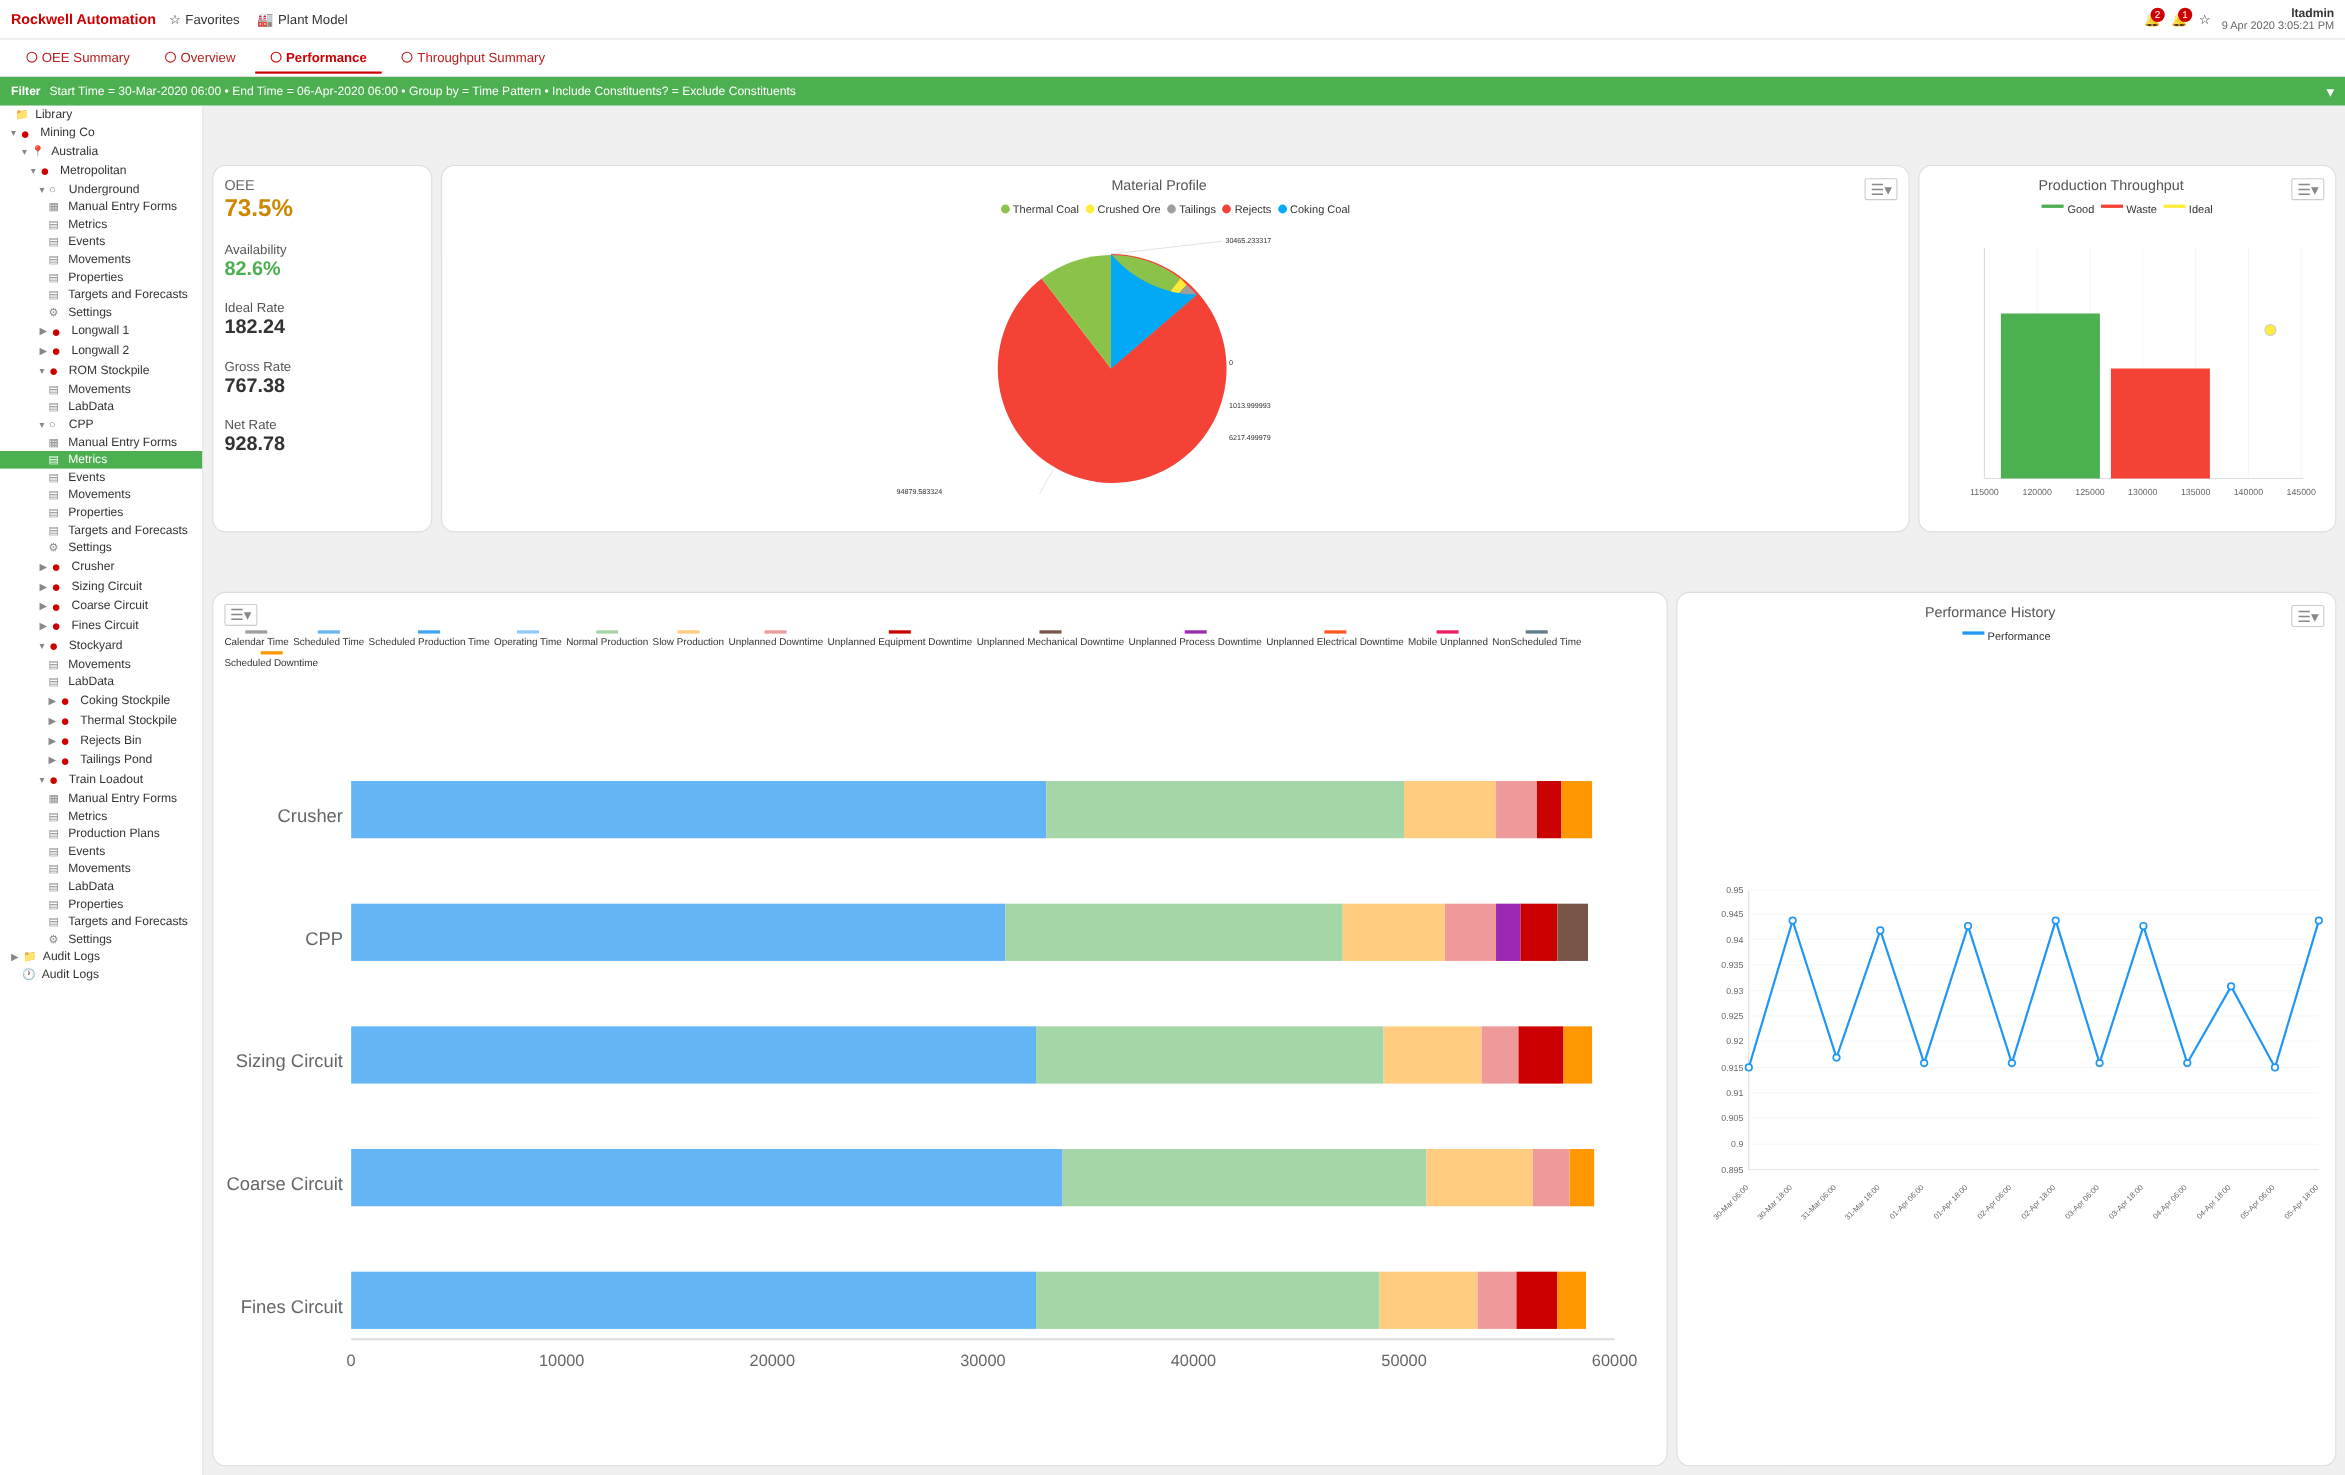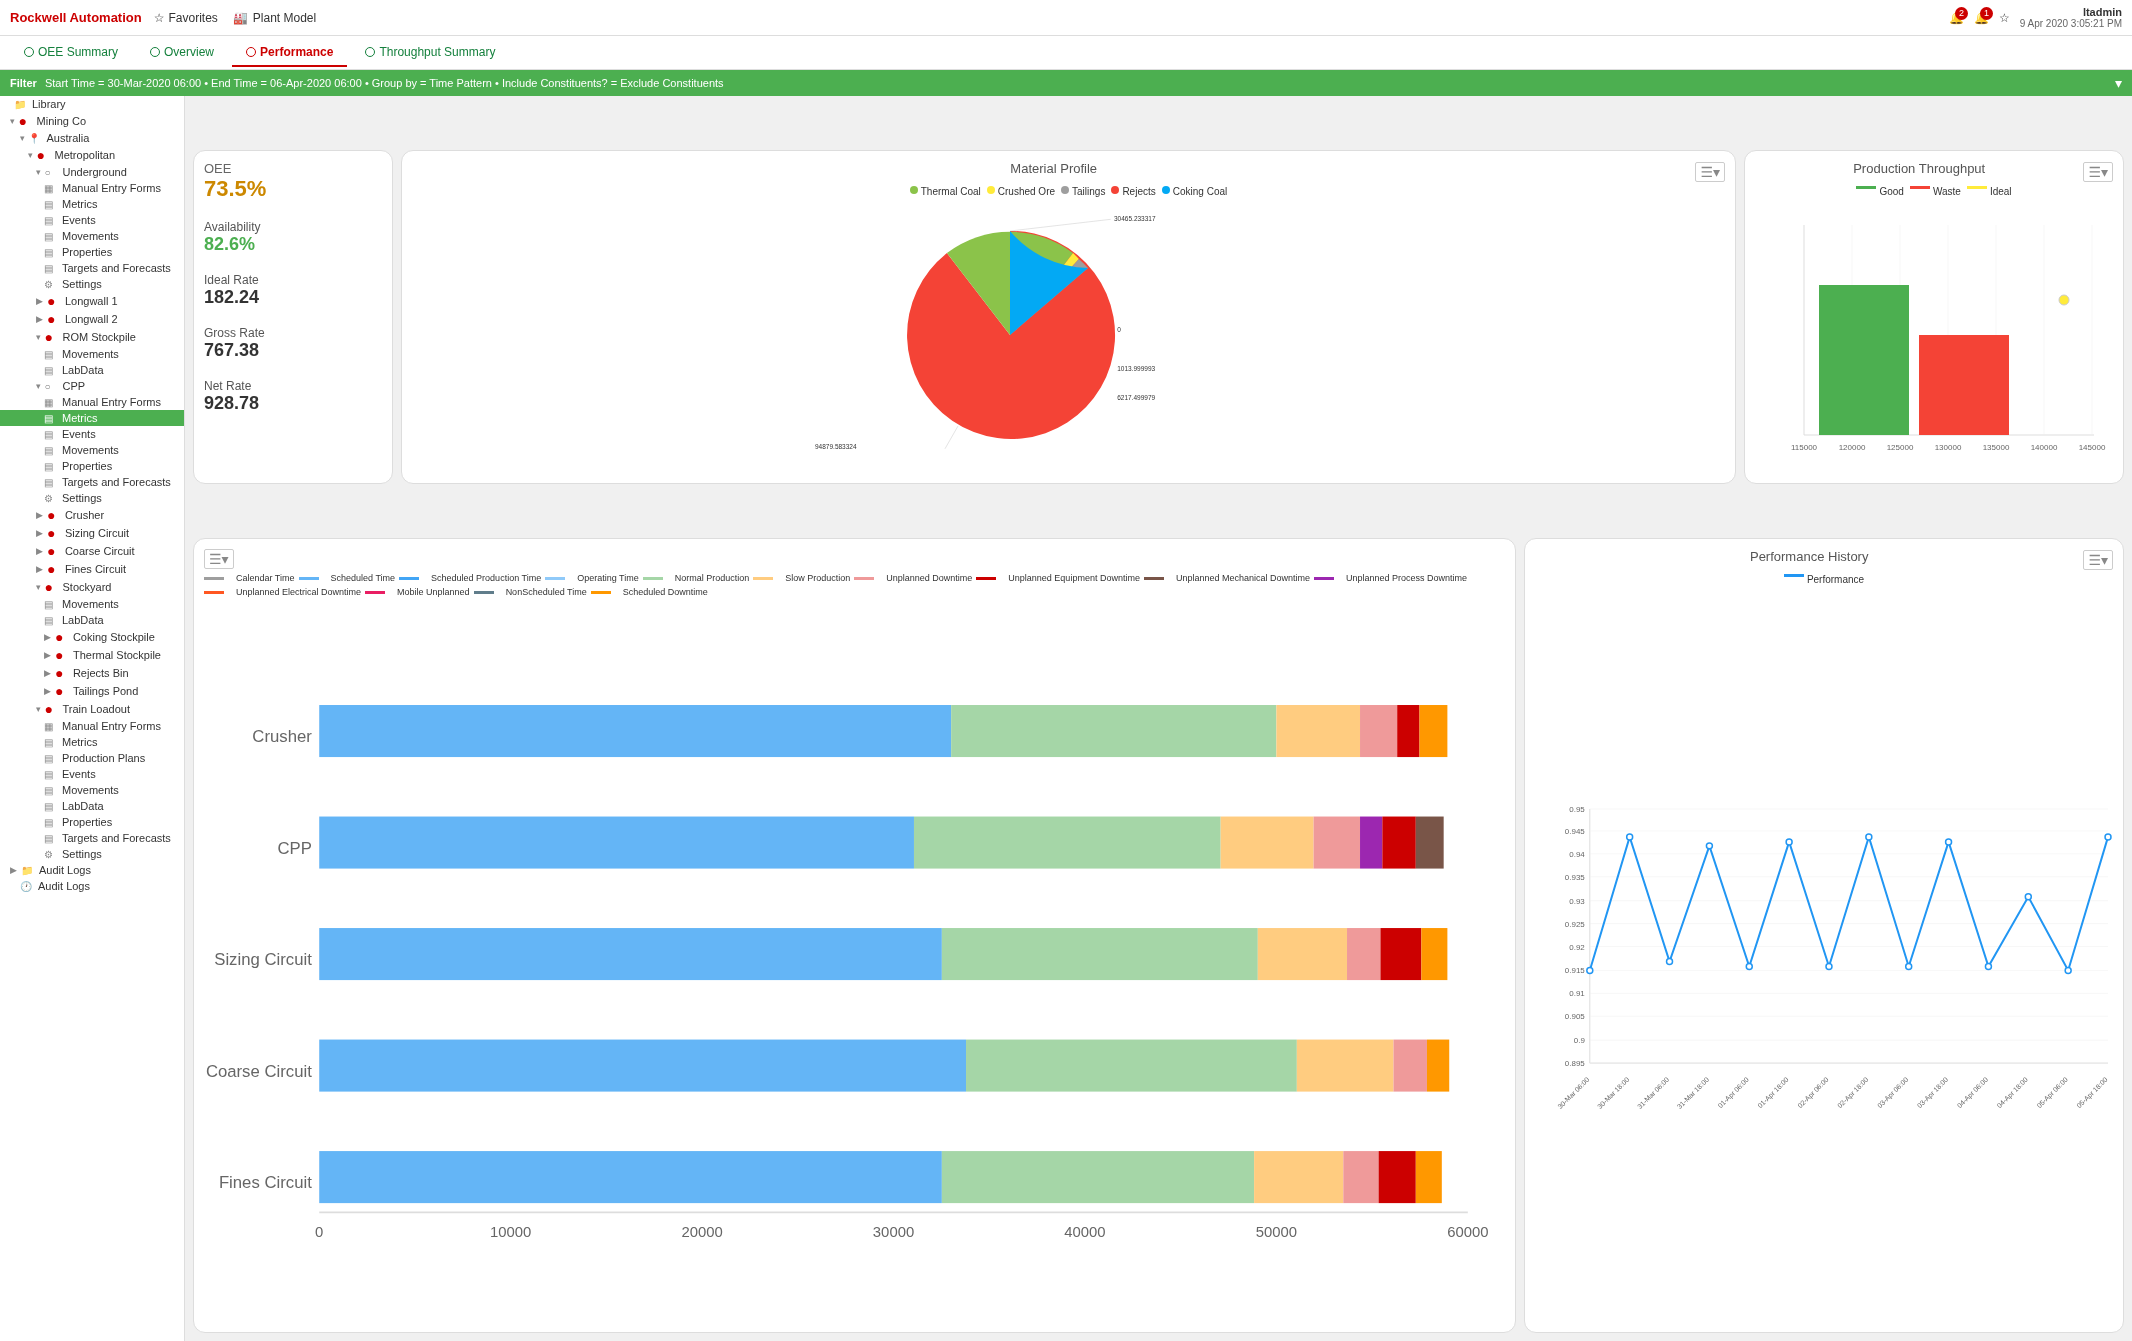--- a/index.html
+++ b/index.html
@@ -13,21 +13,21 @@
     .topbar-nav-item { display: flex; align-items: center; gap: 4px; font-size: 12px; cursor: pointer; }
     .topbar-right { display: flex; align-items: center; gap: 10px; font-size: 12px; }
     .icon-bell { position: relative; cursor: pointer; }
     .badge { position: absolute; top: -4px; right: -4px; background: #cc0000; color: white; border-radius: 50%; font-size: 9px; width: 13px; height: 13px; display: flex; align-items: center; justify-content: center; }
     .user-info { text-align: right; }
     .user-name { font-weight: bold; font-size: 11px; }
     .user-date { font-size: 10px; color: #666; }
 
     
     .tabs-bar { background: #fff; border-bottom: 1px solid #ddd; display: flex; align-items: center; padding: 0 10px; height: 34px; gap: 4px; }
-    .tab { display: flex; align-items: center; gap: 4px; padding: 6px 14px; cursor: pointer; font-size: 12px; border-bottom: 2px solid transparent; color: #15803d; }
+    .tab { display: flex; align-items: center; gap: 4px; padding: 6px 14px; cursor: pointer; font-size: 12px; border-bottom: 2px solid transparent; color: #b91c1c; }
     .tab.active { border-bottom: 2px solid #cc0000; color: #cc0000; font-weight: bold; }
     .tab-icon { width: 10px; height: 10px; border-radius: 50%; border: 1.5px solid currentColor; display: inline-block; }
 
     
     .filter-bar { background: #4caf50; color: white; display: flex; align-items: center; justify-content: space-between; padding: 4px 10px; font-size: 11px; min-height: 26px; }
     .filter-text { flex: 1; }
     .filter-chevron { cursor: pointer; font-size: 14px; }
 
     
     .main-layout { display: flex; flex: 1; overflow: hidden; }
@@ -80,21 +80,21 @@
     .perf-history-panel { width: 600px; min-width: 600px; display: flex; flex-direction: column; }
 
     
     .chart-menu { cursor: pointer; font-size: 14px; color: #888; border: 1px solid #ccc; padding: 1px 4px; border-radius: 2px; }
 
     
     svg { overflow: visible; }
 
     
     .td-legend { display: flex; flex-wrap: wrap; gap: 4px; font-size: 9px; margin-bottom: 4px; }
-    .td-legend-item { display: flex; align-items: center; gap: 12px; }
+    .td-legend-item { display: flex; align-items: center; gap: 2px; flex-direction: column; }
     .td-legend-color { width: 20px; height: 3px; }
 
     .scrollbar-thin::-webkit-scrollbar { width: 4px; }
     .scrollbar-thin::-webkit-scrollbar-thumb { background: #ccc; border-radius: 2px; }
   </style>
 </head>
 <body>
 
 <div class="topbar">
   <div class="topbar-left">

